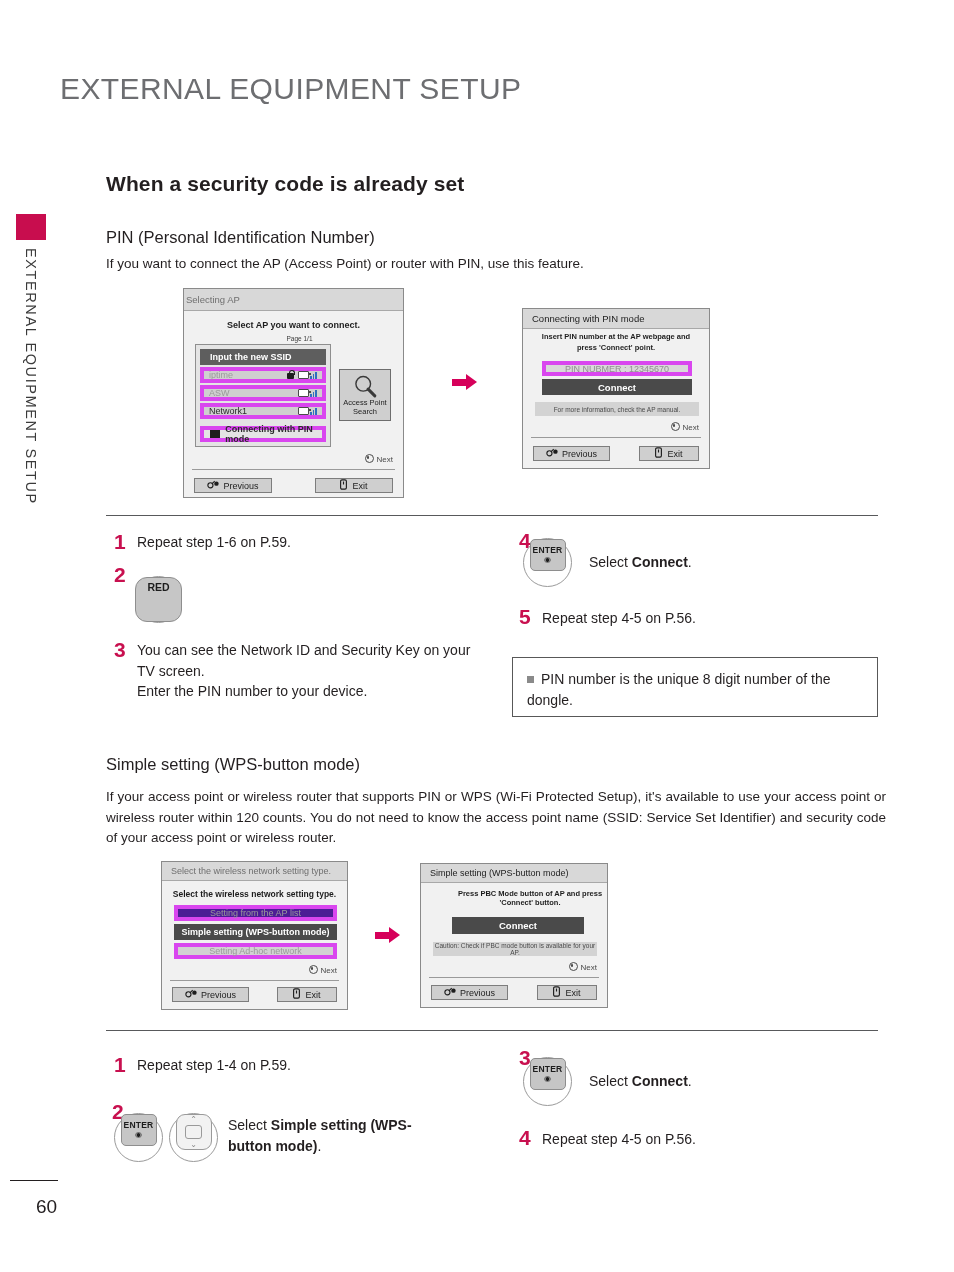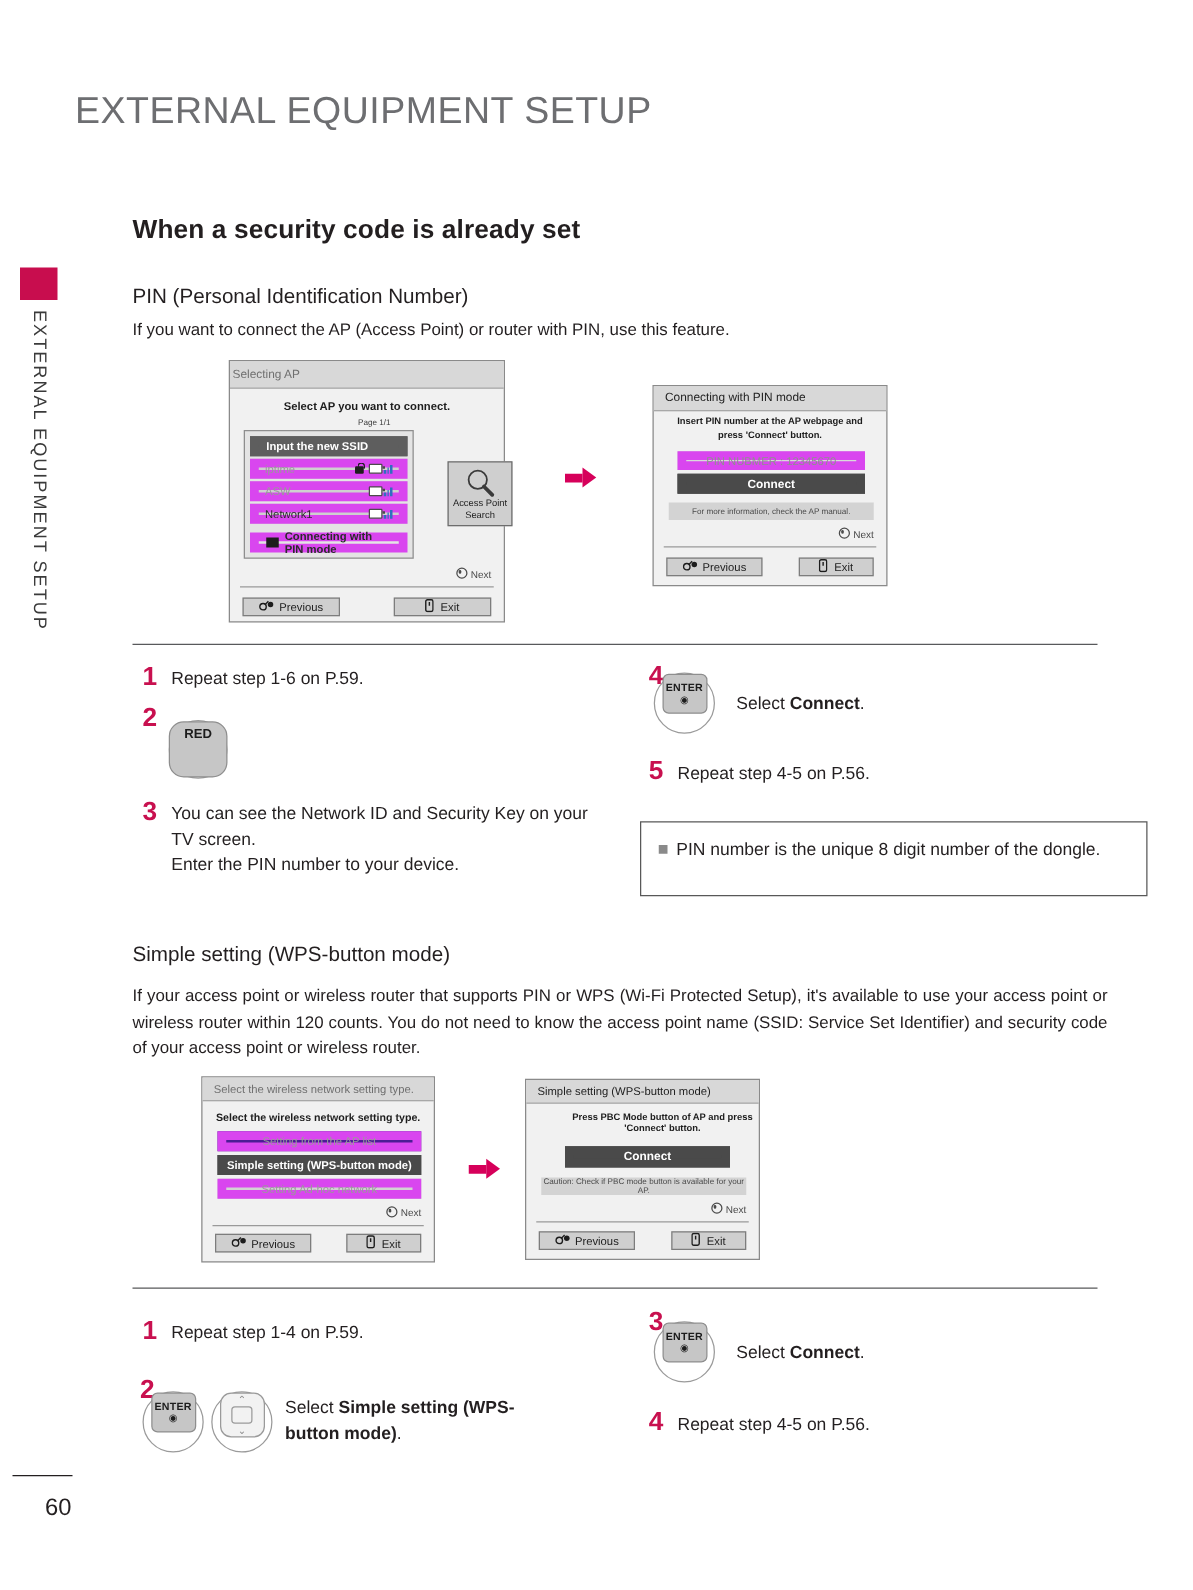--- a/index.html
+++ b/index.html
@@ -76,21 +76,21 @@
     box-sizing:border-box;
     display:flex;align-items:center;
   }
   .tv .subtitle{
     text-align:center;font-weight:700;color:#1d1d1d;
   }
   .tv .listbox{
     border:1px solid #8e8e8e;background:#e4e4e4;box-sizing:border-box;
   }
   .row{
-    background:#cfcfcf;border:7px solid #d946ef;box-sizing:border-box;
+    background:#cfcfcf;border:4px solid #d946ef;box-sizing:border-box;
     display:flex;align-items:center;
     color:#9a9a9a;
   }
   .row.sel{background:#5e5e5e;color:#ffffff;border-color:#5e5e5e;}
   .row.dark{background:#4a4a4a;color:#ffffff;border-color:#4a4a4a;}
   .row.norm{color:#2b2b2b;}
   .nextline{
     text-align:right;color:#4a4a4a;
   }
   .hr-thin{background:#9a9a9a;height:1px;}
@@ -256,21 +256,21 @@
               <i></i>
             </span>
         </span>
       </div>
       <div class="row norm" style="height:16px;padding:0 6px;font-size:9px;font-weight:700;margin-top:7px;background:#e4e4e4;">
         <span class="swatch"></span>
         <span>Connecting with PIN mode</span>
       </div>
     </div>
 
-    <div class="apsearch" style="left:155px;top:80px;width:52px;height:52px;margin-left:19px;">
+    <div class="apsearch" style="left:155px;top:80px;width:52px;height:52px;">
       <svg width="30" height="28" viewBox="0 0 30 28" style="margin-top:4px;">
         <circle cx="13" cy="11" r="8.2" fill="none" stroke="#3a3a3a" stroke-width="1.6"></circle>
         <line x1="18.5" y1="17" x2="26" y2="24.5" stroke="#3a3a3a" stroke-width="3.4" stroke-linecap="round"></line>
       </svg>
       <div class="lbl">
         <span>Access Point</span><br>
         <span>Search</span>
       </div>
     </div>
 
@@ -304,21 +304,21 @@
     <div class="shaft"></div>
       <div class="head"></div>
   </div>
 
   <div class="tv" style="left:522px;top:308px;width:188px;height:161px;">
     <div class="titlebar" style="height:20px;padding-left:9px;font-size:9.5px;color:#1d1d1d;">
       <span>Connecting with PIN mode</span>
     </div>
     <div style="font-size:7.5px;text-align:center;color:#1d1d1d;margin-top:2px;line-height:11px;font-weight:700;">
       <span>Insert PIN number at the AP webpage and</span><br>
-      <span>press 'Connect' button.</span>
+      <span>press 'Connect' point.</span>
     </div>
     <div class="row" style="position:absolute;left:19px;top:52px;width:150px;height:15px;justify-content:center;font-size:9px;color:#8f8f8f;background:#d9d9d9;">PIN NUBMER : 12345670</div>
     <div class="row dark" style="position:absolute;left:19px;top:70px;width:150px;height:16px;justify-content:center;font-size:9.5px;font-weight:700;">Connect</div>
     <div class="infobar" style="position:absolute;left:12px;top:93px;width:164px;height:14px;font-size:6.5px;">For more information, check the AP manual.</div>
     <div class="nextline" style="position:absolute;right:10px;top:113px;font-size:8px;">
       <span class="nextdot"></span><span>Next</span>
     </div>
     <div class="hr-thin" style="position:absolute;left:8px;right:8px;top:128px;"></div>
     <div class="btn" style="position:absolute;left:10px;top:137px;width:77px;height:15px;font-size:9px;">
       <span class="prev-ic">
@@ -364,21 +364,21 @@
       <span class="e2">◉</span>
     </span>
   </div>
   <div class="steptxt" style="left:589px;top:552px;width:280px;">
     <span>Select </span><b>Connect</b><span>.</span>
   </div>
 
   <div class="stepnum" style="left:519px;top:605px;">5</div>
   <div class="steptxt" style="left:542px;top:608px;width:300px;">Repeat step 4-5 on P.56.</div>
 
-  <div class="notebox" style="left:512px;top:657px;width:406px;height:60px;padding:11px 14px;">
+  <div class="notebox" style="left:512px;top:657px;width:366px;height:60px;padding:11px 14px;">
     <p><span class="sq"></span><span>PIN number is the unique 8 digit number of the dongle.</span></p>
   </div>
 
   <div class="h3b">Simple setting (WPS-button mode)</div>
   <div class="body-p p-wps">If your access point or wireless router that supports PIN or WPS (Wi-Fi Protected Setup), it's available to use your access point or wireless router within 120 counts. You do not need to know the access point name (SSID: Service Set Identifier) and security code of your access point or wireless router.</div>
 
   <div class="tv" style="left:161px;top:861px;width:187px;height:149px;">
     <div class="titlebar" style="height:19px;padding-left:9px;font-size:9px;">
       <span>Select the wireless network setting type.</span>
     </div>

